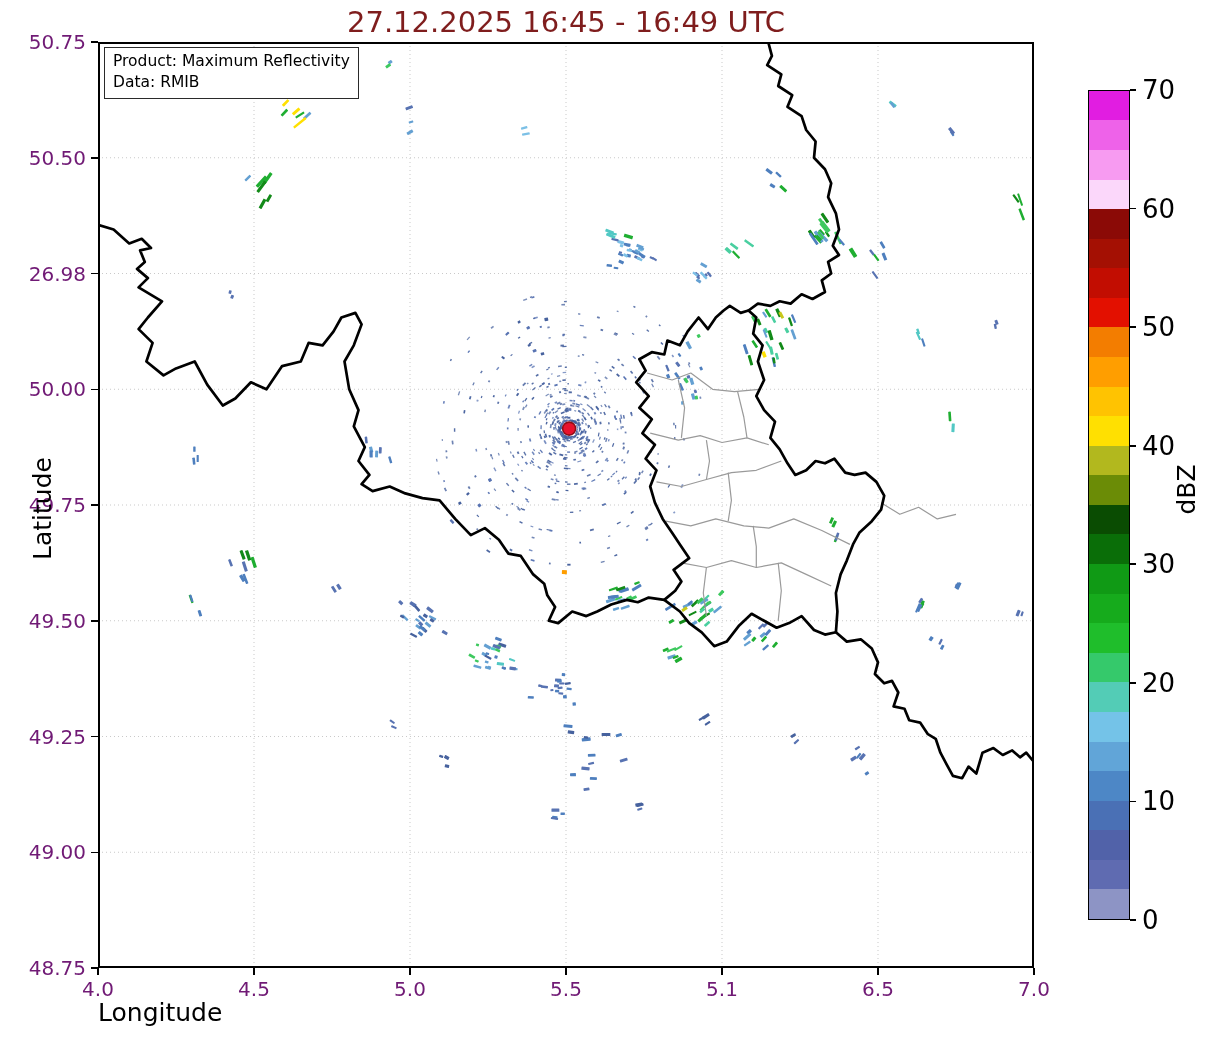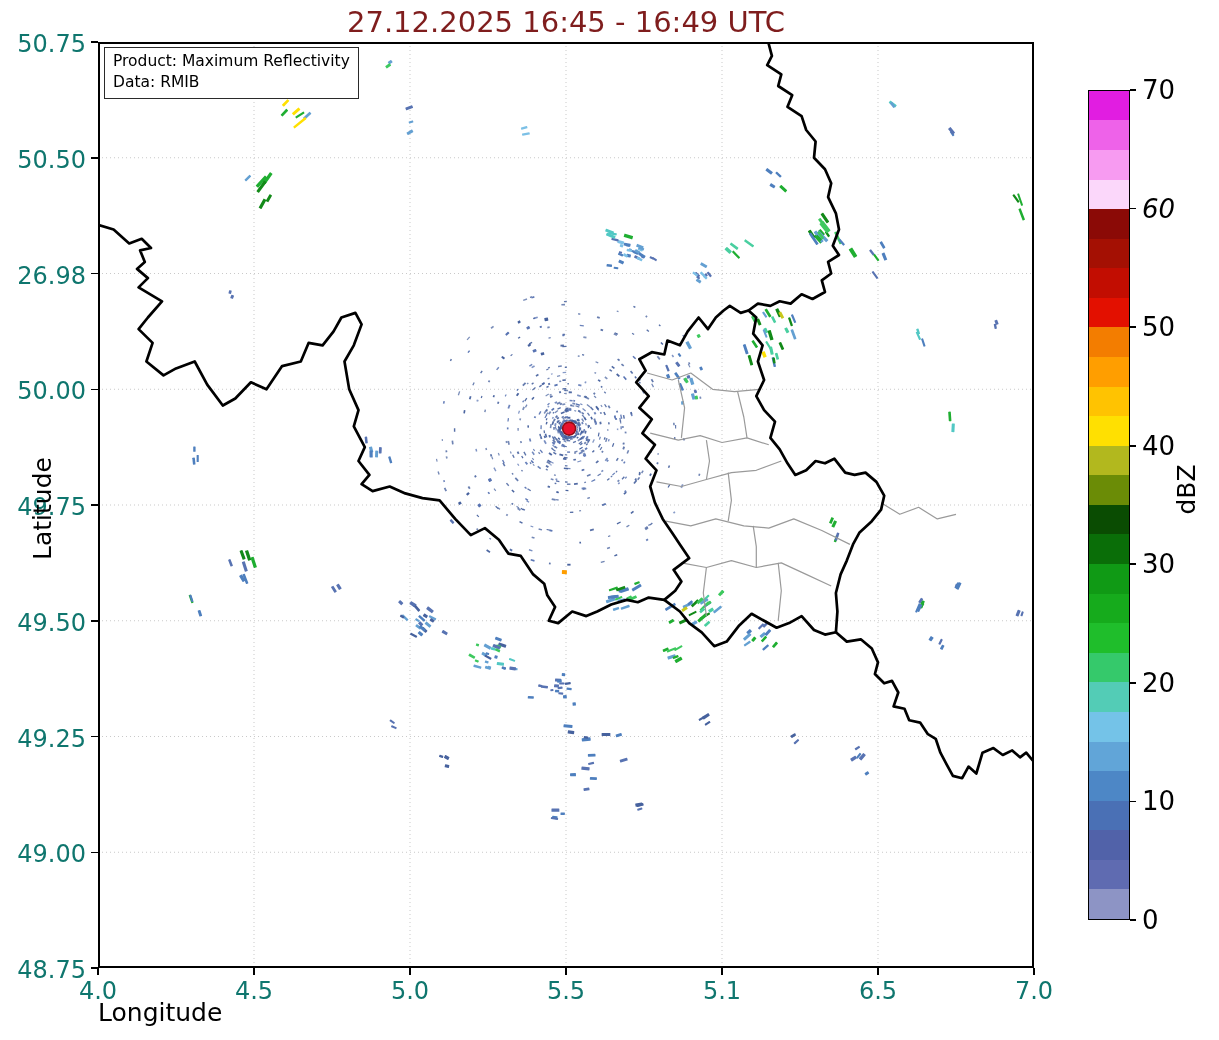--- a/index.html
+++ b/index.html
@@ -8,21 +8,21 @@
   .title{position:absolute;left:98px;top:5px;width:936px;text-align:center;
          font-size:29px;color:#7f1d1d;white-space:nowrap;}
   .plot{position:absolute;left:98px;top:42px;width:936px;height:926px;}
   .plot svg{position:absolute;left:0;top:0;}
   .infobox{position:absolute;left:6px;top:5px;background:#fff;border:1.5px solid #2a2a2a;
            padding:3px 8px 4px 8px;font-size:15.5px;line-height:1.38;z-index:5;}
   .xlabel{position:absolute;left:98px;top:998px;width:936px;text-align:left;font-size:25px;}
   .ylabel{position:absolute;left:-18px;top:494px;width:120px;text-align:center;font-size:25px;
           transform:rotate(-90deg);transform-origin:center;}
   .tickmark{position:absolute;background:#000;}
-  .ticklabel{position:absolute;font-size:24px;color:#0f766e;}
+  .ticklabel{position:absolute;font-size:20px;color:#701a75;}
   .cbar{position:absolute;left:1088px;top:90px;width:42px;height:830px;border:1.3px solid #000;
         box-sizing:border-box;display:flex;flex-direction:column-reverse;}
   .cbar-seg{width:100%;flex:1 1 auto;}
   .cbarlabel{position:absolute;left:1146px;top:475px;width:80px;text-align:center;font-size:25px;
              transform:rotate(-90deg);transform-origin:center;}
   .cbarticklabel{position:absolute;left:1142px;font-size:26px;height:32px;line-height:32px;}
 </style>
 </head>
 <body>
 
@@ -1059,18 +1059,18 @@
       <div class="cbarticklabel" style="top: 785.429px;">10</div>
       <div class="tickmark" style="left: 1130px; top: 682.057px; width: 6px; height: 1.6px;"></div>
       <div class="cbarticklabel" style="top: 666.857px;">20</div>
       <div class="tickmark" style="left: 1130px; top: 563.486px; width: 6px; height: 1.6px;"></div>
       <div class="cbarticklabel" style="top: 548.286px;">30</div>
       <div class="tickmark" style="left: 1130px; top: 444.914px; width: 6px; height: 1.6px;"></div>
       <div class="cbarticklabel" style="top: 429.714px;">40</div>
       <div class="tickmark" style="left: 1130px; top: 326.343px; width: 6px; height: 1.6px;"></div>
       <div class="cbarticklabel" style="top: 311.143px;">50</div>
       <div class="tickmark" style="left: 1130px; top: 207.771px; width: 6px; height: 1.6px;"></div>
-      <div class="cbarticklabel" style="top: 192.571px; font-style: italic;">60</div>
+      <div class="cbarticklabel" style="top: 192.571px;">60</div>
       <div class="tickmark" style="left: 1130px; top: 89.2px; width: 6px; height: 1.6px;"></div>
       <div class="cbarticklabel" style="top: 74px;">70</div>
     </div>
   <div class="cbarlabel">dBZ</div>
 </div>
 
 </body></html>

